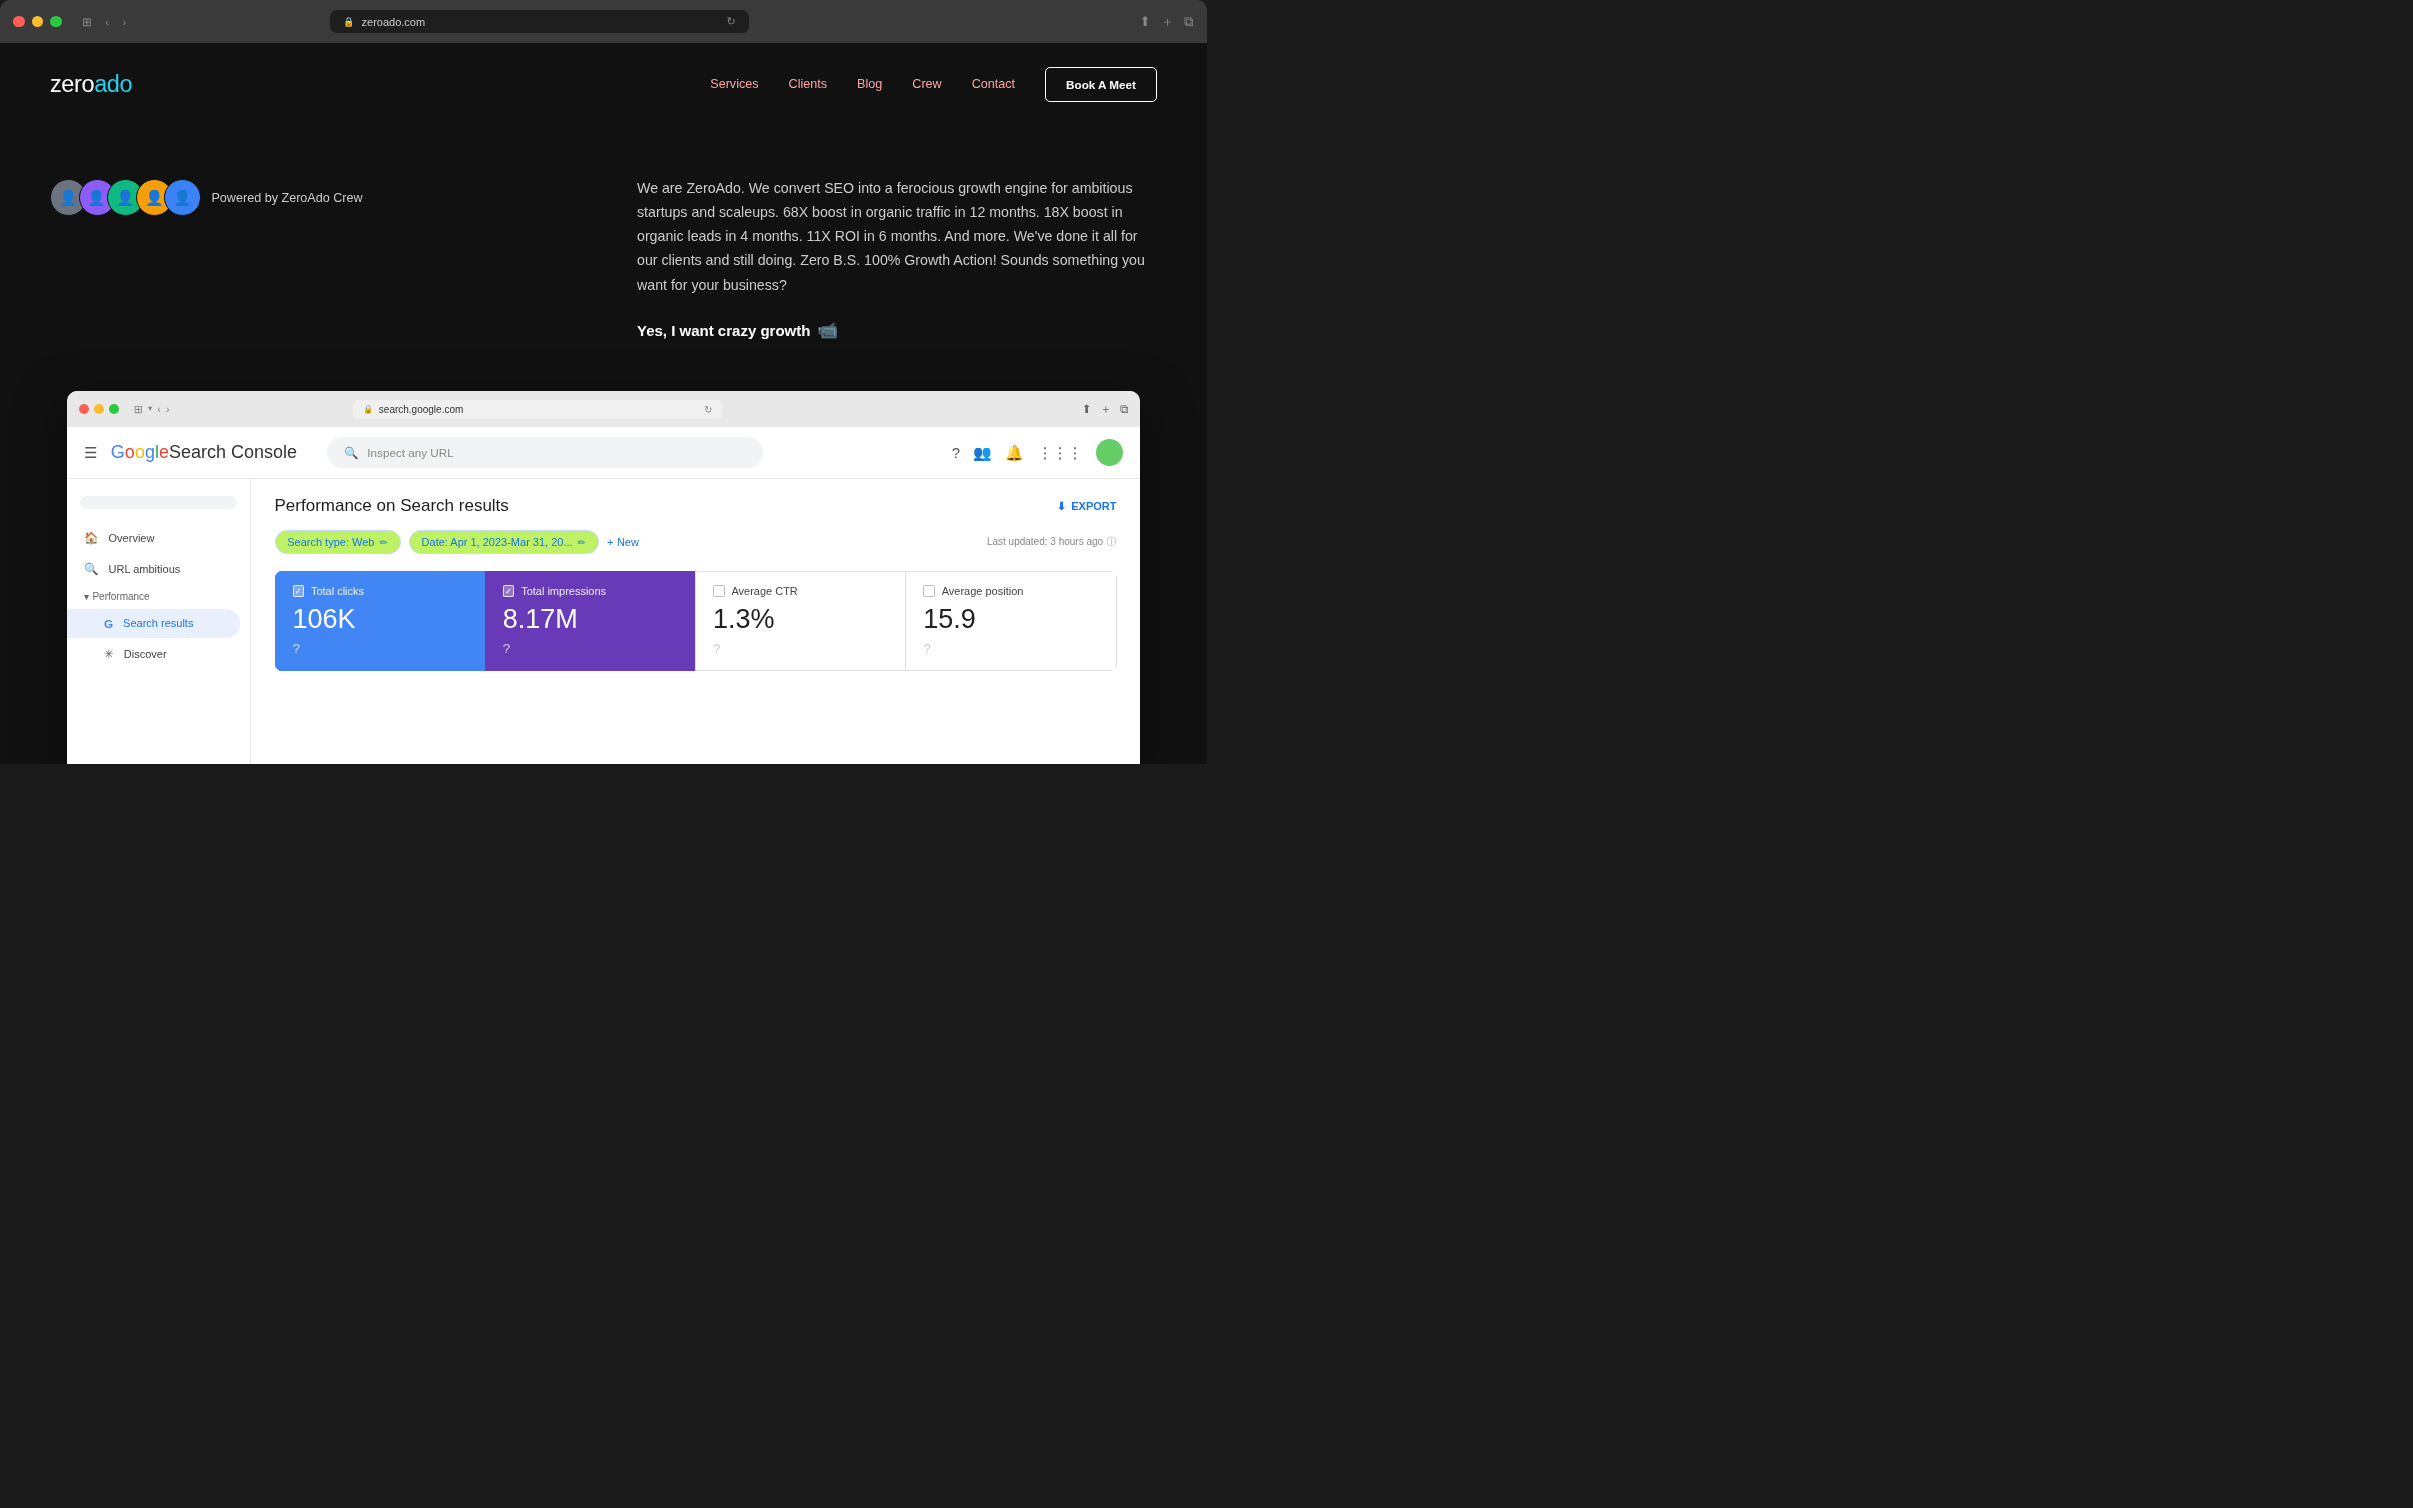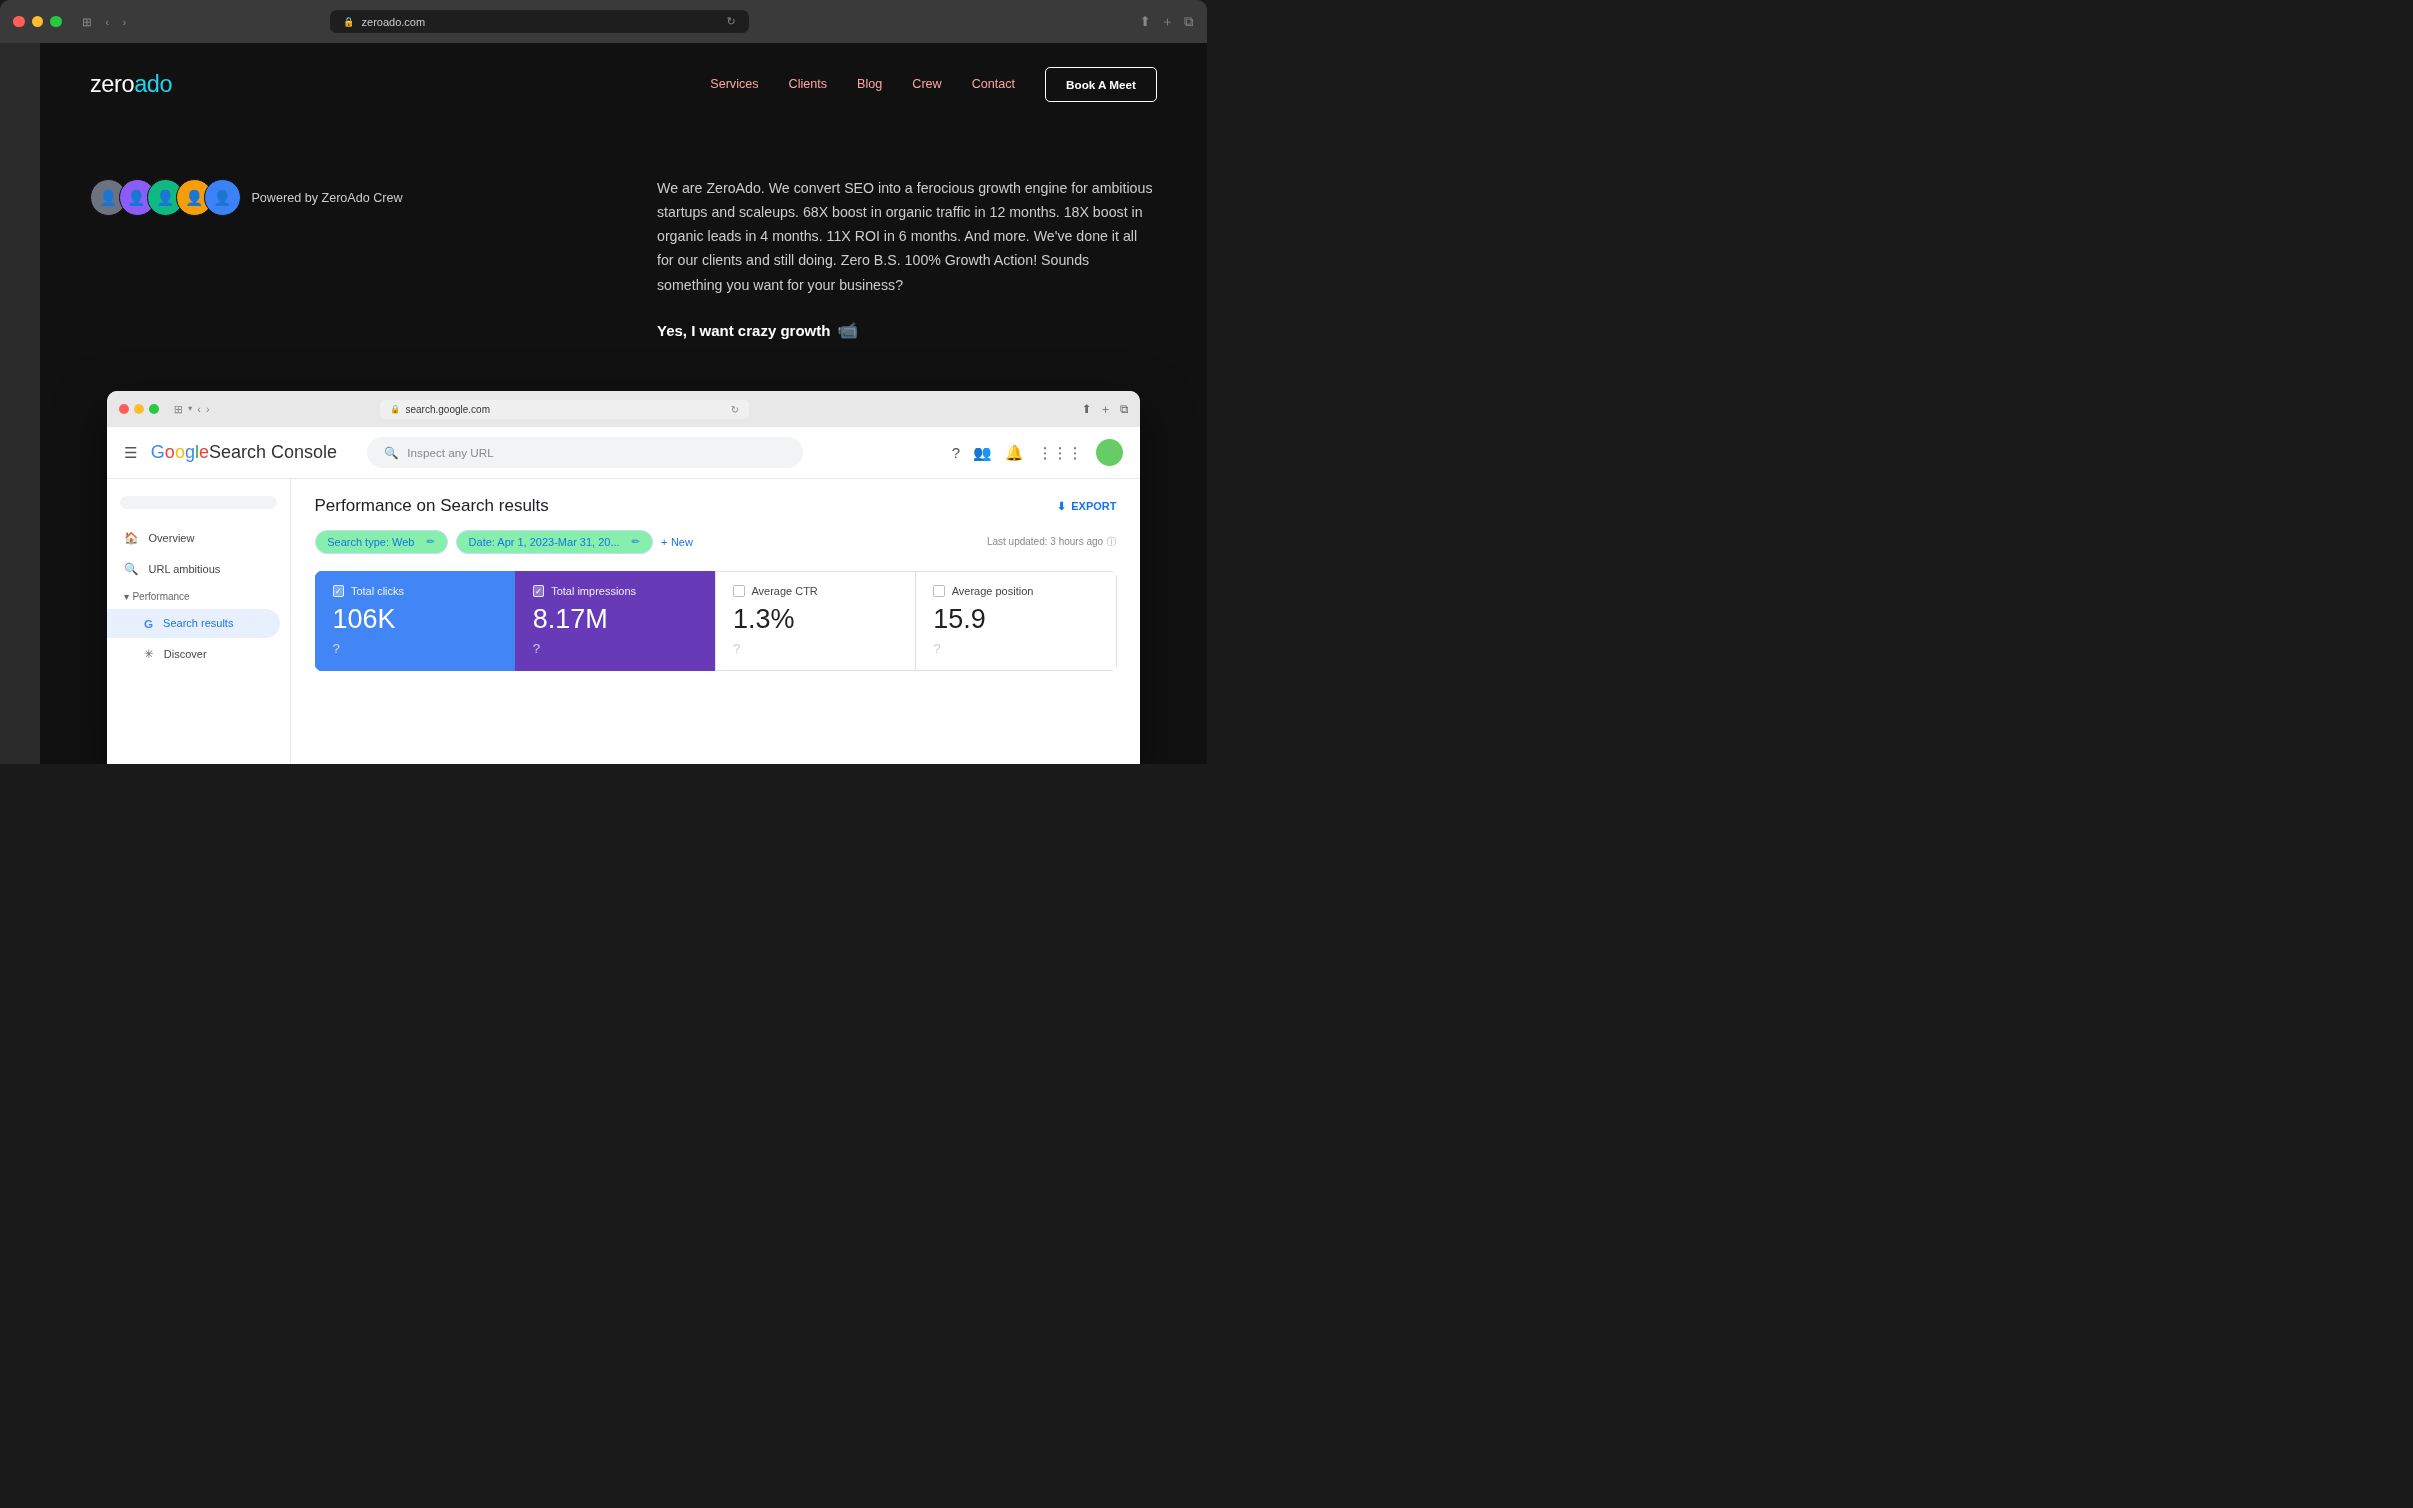--- a/index.html
+++ b/index.html
@@ -38,21 +38,20 @@
       margin: 0 auto;
     }
     .browser-addressbar-text { color: #ccc; font-size: 11px; }
     .lock-icon { color: #888; font-size: 9.2px; }
     .browser-actions { display: flex; gap: 10px; align-items: center; margin-left: auto; color: #888; font-size: 13.4px; }
 
     
     .website {
       background: #111;
       color: #fff;
-      margin-left: 40px;
     }
 
     
     .nav {
       display: flex;
       align-items: center;
       justify-content: space-between;
       padding: 23.5px 50px;
     }
     .nav-logo {
@@ -261,23 +260,23 @@
     }
     .gsc-filters {
       display: flex;
       align-items: center;
       gap: 8.4px;
       margin-bottom: 17px;
       flex-wrap: wrap;
     }
     .gsc-filter-chip {
       display: flex;
-      align-items: flex-start;
-      gap: 12px;
-      background: #86efac;
+      align-items: flex-end;
+      gap: 5px;
+      background: #bef264;
       border: 0.8px solid #c6dafc;
       border-radius: 13.4px;
       padding: 5px 11.7px;
       font-size: 11px;
       color: #1a73e8;
       cursor: pointer;
     }
     .gsc-filter-new {
       display: flex;
       align-items: center;

